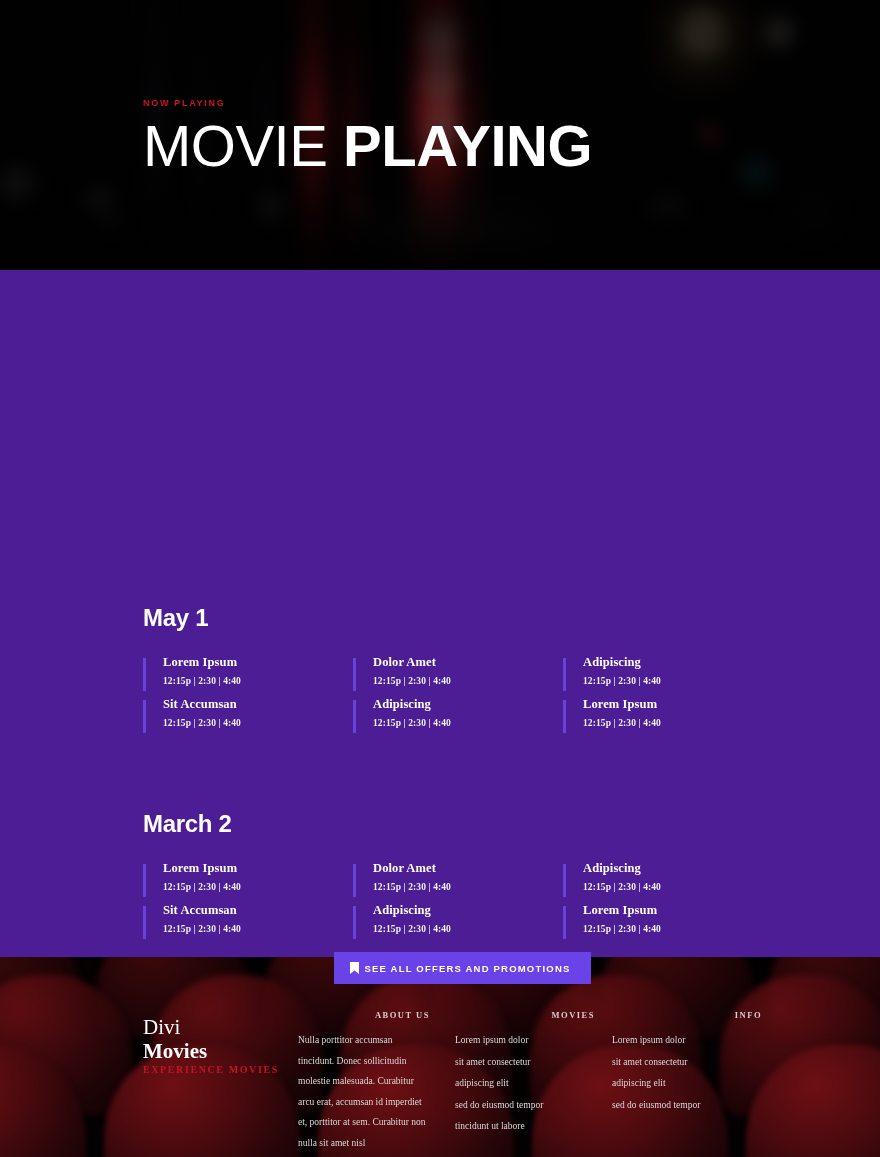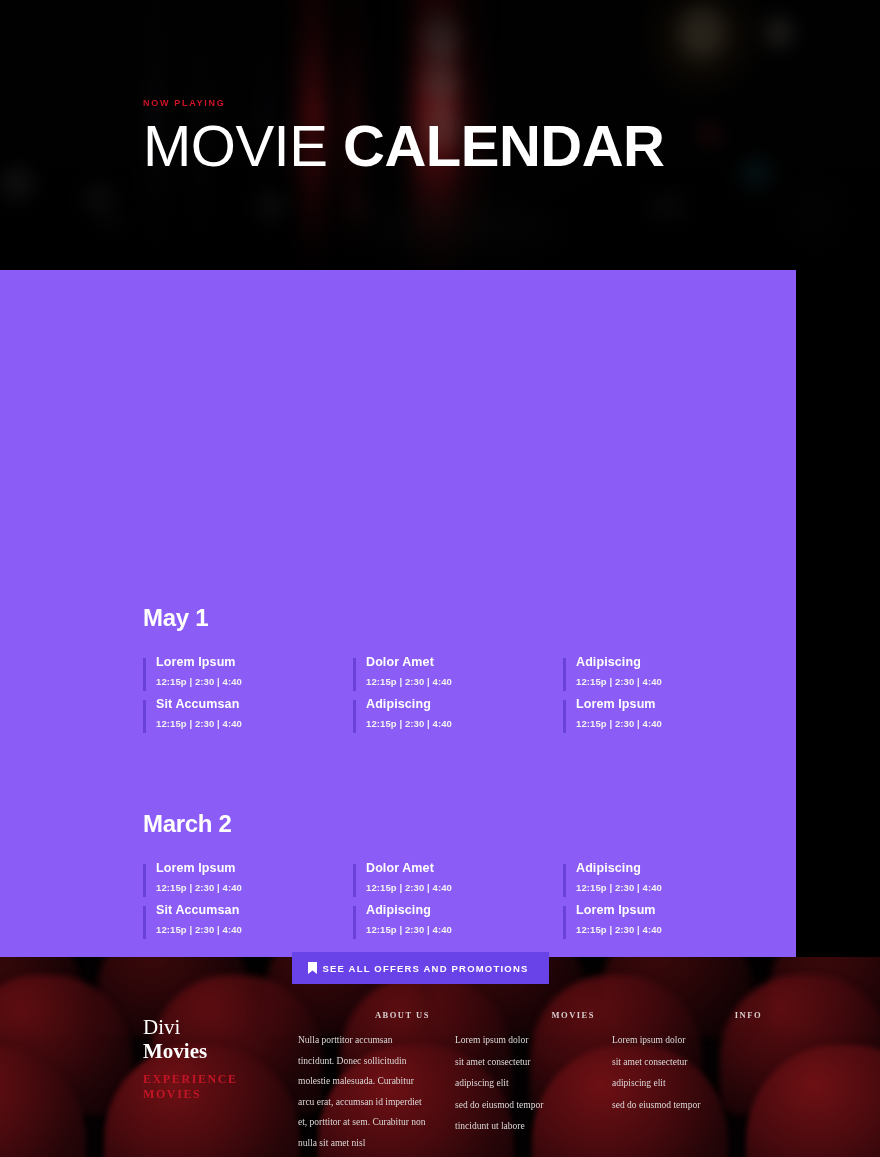--- a/index.html
+++ b/index.html
@@ -2,21 +2,21 @@
 <html><head>
 <meta charset="utf-8">
 <style>
   * { margin:0; padding:0; box-sizing:border-box; }
   html, body {
     width:880px; height:1157px;
     background:#000;
     font-family:"Liberation Sans", sans-serif;
     overflow:hidden;
   }
-  .page { position:relative; width:796px; height:1157px; background:#8b5cf6; }
+  .page { position:relative; width:880px; height:1157px; background:#4c1d95; }
 
   
   .hero {
     position:relative; width:880px; height:270px;
     background:#050305; overflow:hidden;
   }
   .hero-bg { position:absolute; inset:0; overflow:hidden; }
   
   .stripe { position:absolute; top:-20px; height:320px; filter:blur(10px); }
   .s1 { left:300px; width:26px; background:linear-gradient(to bottom,#7d0d12,#c1161d 45%,#5a080c); opacity:.85; }
@@ -52,21 +52,21 @@
   .day { position:relative; }
   .day-title {
     font-size:24px; font-weight:700; color:#fff;
     letter-spacing:-0.3px; margin-left:143px;
   }
   .showings {
     display:grid; grid-template-columns:210px 210px 220px;
     column-gap:0; row-gap:0; margin-left:143px; margin-top:24px;
   }
   .show {
-    position:relative; padding-left:13px; height:42px;
+    position:relative; padding-left:20px; height:42px;font-family:Liberation Serif, serif;
   }
   .show::before {
     content:""; position:absolute; left:0; top:2px;
     width:3px; height:33px; background:#6b42d9;
   }
   .show-name {
     font-size:12.5px; font-weight:700; color:#fff; letter-spacing:.1px;
     line-height:1.1;
   }
   .show-times {
@@ -104,22 +104,22 @@
       radial-gradient(ellipse 45% 80% at 50% 40%, rgba(0,0,0,.80), rgba(0,0,0,.45) 60%, rgba(0,0,0,.15)),
       linear-gradient(to bottom, rgba(0,0,0,.78), rgba(0,0,0,.25) 35%, rgba(0,0,0,.55));
   }
   .footer-inner {
     position:absolute; inset:0; z-index:3;font-family:Liberation Serif, serif;
   }
   .brand { position:absolute; left:143px; top:58px; width:150px; }
   .brand-top { font-size:21px; font-weight:300; color:#fff; line-height:1.15; }
   .brand-bot { font-size:21px; font-weight:700; color:#fff; line-height:1.2; }
   .brand-tag {
-    font-size:12px; font-weight:700; letter-spacing:1.6px;
-    color:#c21526; text-transform:uppercase; margin-top:8px;
+    font-size:10px; font-weight:700; letter-spacing:1.6px;
+    color:#c21526; text-transform:uppercase; margin-top:0;
   }
   .fcol { position:absolute; top:53px; }
   .fcol.c1 { left:298px; width:132px; }
   .fcol.c2 { left:455px; width:140px; }
   .fcol.c3 { left:612px; width:150px; }
   .fcol-head {
     font-size:8.5px; font-weight:700; letter-spacing:1.5px;
     color:#d9cfcf; text-transform:uppercase; margin-bottom:10px;text-align:right;
   }
   .fcol-body { font-size:9.5px; line-height:20.5px; color:#dddada; }
@@ -152,21 +152,21 @@
       <div class="bokeh" style="left:424px;top:12px;width:34px;height:50px;background:#e8e2d8;opacity:.55;"></div>
       <div class="bokeh" style="left:424px;top:58px;width:34px;height:46px;background:#ded7cc;opacity:.42;"></div>
       <div class="bokeh" style="left:426px;top:104px;width:32px;height:46px;background:#d2cabe;opacity:.35;"></div>
       <div class="bokeh" style="left:360px;top:210px;width:200px;height:60px;background:#8f8378;opacity:.25;filter:blur(16px);"></div>
       <div class="bokeh" style="left:648px;top:196px;width:40px;height:26px;background:#9a9189;opacity:.3;"></div>
       <div class="bokeh" style="left:790px;top:190px;width:46px;height:60px;background:#5a5550;opacity:.3;filter:blur(14px);"></div>
     </div>
     <div class="hero-shade"></div>
     <div class="hero-inner">
       <div class="eyebrow">NOW PLAYING</div>
-      <h1 class="hero-title"><span class="thin">MOVIE</span> <span class="bold">CALENDAR</span></h1>
+      <h1 class="hero-title"><span class="thin">MOVIE</span> <span class="bold">PLAYING</span></h1>
     </div>
   </section>
 
   <section class="schedule" id="schedule">
       <div class="day" style="position: absolute; left: 0px; top: 334px; width: 880px;">
         <div class="day-title">May 1</div>
         <div class="showings">
           <div class="show">
             <div class="show-name">Lorem Ipsum</div>
             <div class="show-times">12:15p | 2:30 | 4:40</div>

